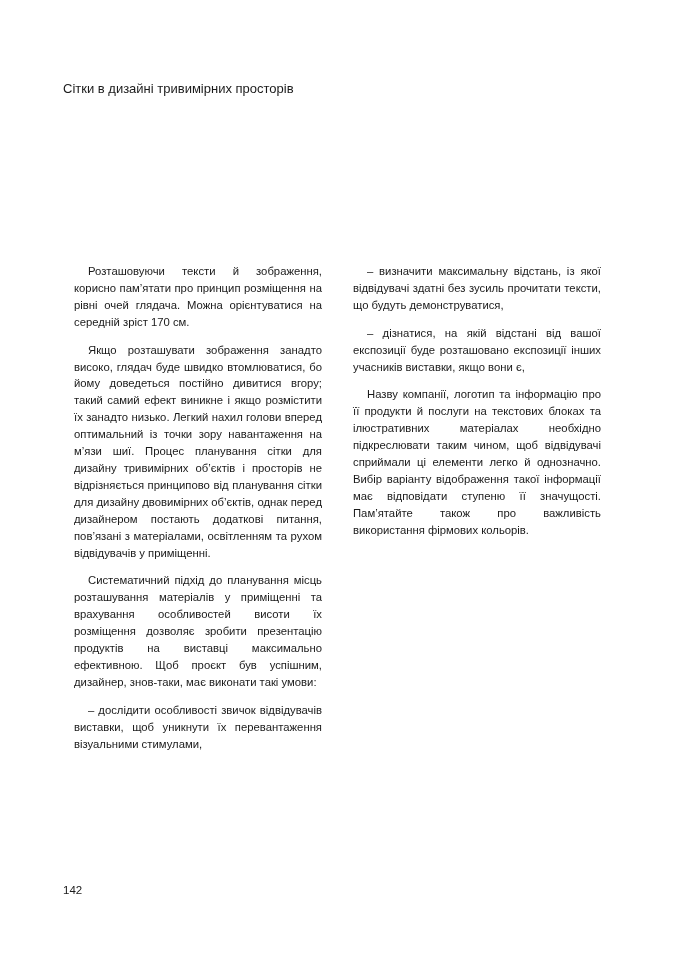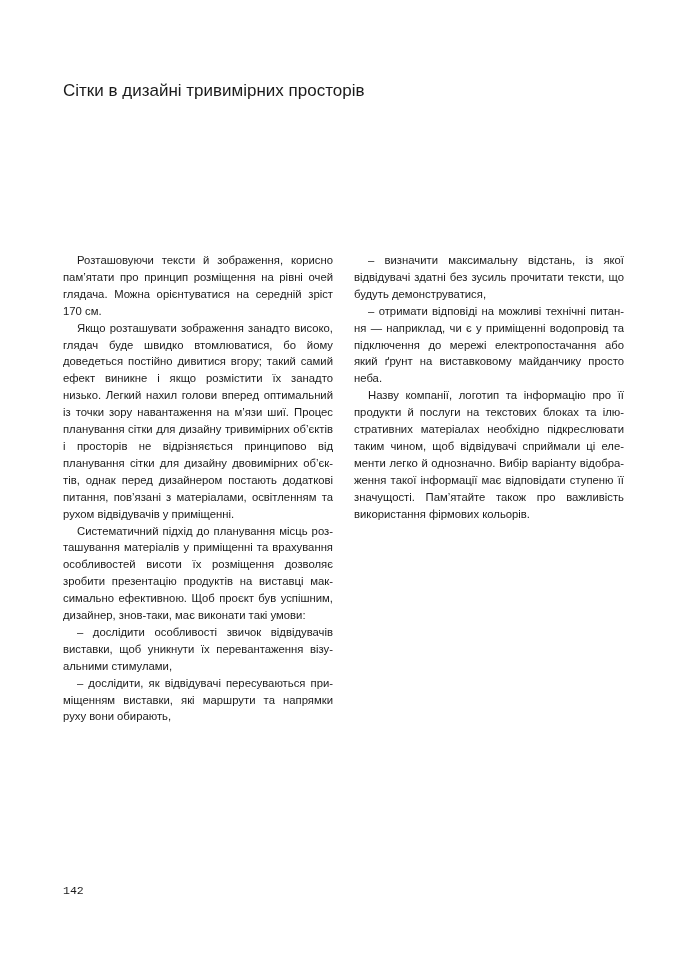--- a/index.html
+++ b/index.html
@@ -1,37 +1,36 @@
 <!DOCTYPE html>
 <html><head>
 <meta charset="utf-8">
 <style>
   html, body { margin: 0; padding: 0; background: #ffffff; }
   body { width: 700px; height: 977px; position: relative; overflow: hidden;
          font-family: "Liberation Sans", sans-serif; color: #1a1a1a; }
-  .running-head { position: absolute; left: 63px; top: 81px; font-size: 17px; letter-spacing: 0; }
+  .running-head { position: absolute; left: 63px; top: 81px; font-size: 13px; letter-spacing: 0; }
   .col { position: absolute; top: 252px; width: 270px; font-size: 11.3px; line-height: 16.9px;
          text-align: justify; hyphens: manual; }
   .col.left { left: 63px; }
-  .col.right { left: 354px; }
-  .col p { margin: 0; text-indent: 14px; }
-  .page-number { position: absolute; left: 63px; top: 884px; font-size: 11.5px; font-family: Liberation Mono, monospace; }
+  .col.right { left: 342px; }
+  .col p { margin: 11px; text-indent: 14px; }
+  .page-number { position: absolute; left: 63px; top: 884px; font-size: 11.5px; }
 </style>
 </head>
 <body>
 
 <div class="running-head">Сітки в дизайні тривимірних просторів</div>
 
 <div class="col left">
   <p>Розташовуючи тексти й зображення, корисно пам’ятати про принцип розміщення на рівні очей глядача. Можна орієнтуватися на середній зріст 170 см.</p>
   <p>Якщо розташувати зображення занадто висо­ко, глядач буде швидко втомлюватися, бо йому доведеться постійно дивитися вгору; такий са­мий ефект виникне і якщо розмістити їх занадто низько. Легкий нахил голови вперед оптимальний із точки зору навантаження на м’язи шиї. Процес планування сітки для дизайну тривимірних об’єк­тів і просторів не відрізняється принципово від планування сітки для дизайну двовимірних об’єк­тів, однак перед дизайнером постають додаткові питання, пов’язані з матеріалами, освітленням та рухом відвідувачів у приміщенні.</p>
   <p>Систематичний підхід до планування місць роз­ташування матеріалів у приміщенні та врахуван­ня особливостей висоти їх розміщення дозволяє зробити презентацію продуктів на виставці мак­симально ефективною. Щоб проєкт був успішним, дизайнер, знов-таки, має виконати такі умови:</p>
   <p>– дослідити особливості звичок відвідувачів виставки, щоб уникнути їх перевантаження візу­альними стимулами,</p>
-  <p>– дослідити, як відвідувачі пересуваються при­міщенням виставки, які маршрути та напрямки руху вони обирають,</p>
 </div>
 
 <div class="col right">
   <p>– визначити максимальну відстань, із якої відвідувачі здатні без зусиль прочитати тексти, що будуть демонструватися,</p>
-  <p>– отримати відповіді на можливі технічні питан­ня — наприклад, чи є у приміщенні водопровід та підключення до мережі електропостачання або який ґрунт на виставковому майданчику просто неба.</p>
+  <p>– дізнатися, на якій відстані від вашої експози­ції буде розташовано експозиції інших учасників виставки, якщо вони є,</p>
   <p>Назву компанії, логотип та інформацію про її продукти й послуги на текстових блоках та ілю­стративних матеріалах необхідно підкреслювати таким чином, щоб відвідувачі сприймали ці еле­менти легко й однозначно. Вибір варіанту відобра­ження такої інформації має відповідати ступеню її значущості. Пам’ятайте також про важливість використання фірмових кольорів.</p>
 </div>
 
 <div class="page-number">142</div>
 
 </body></html>

